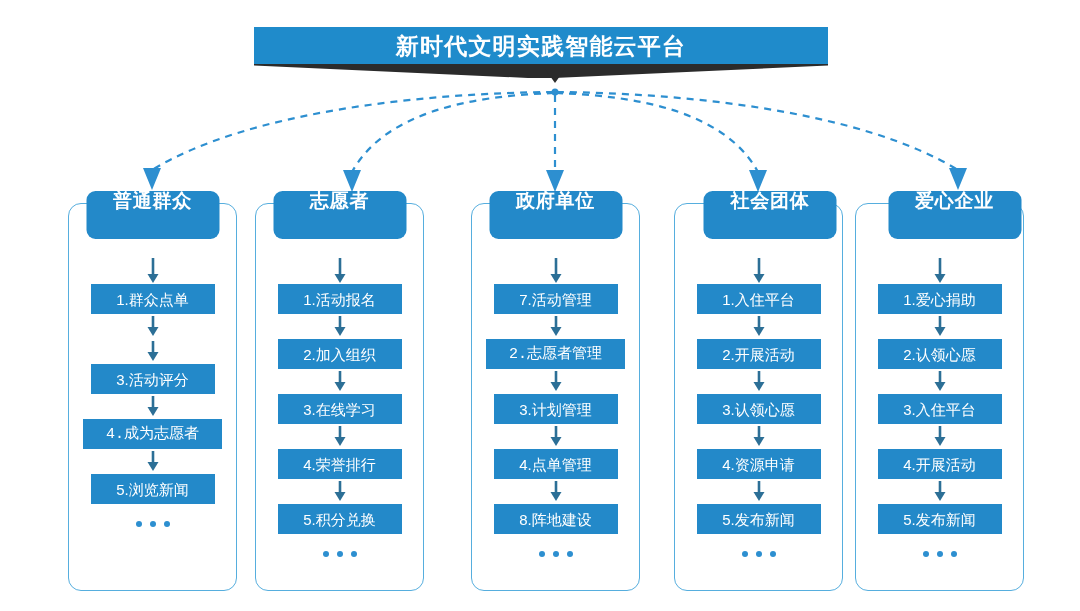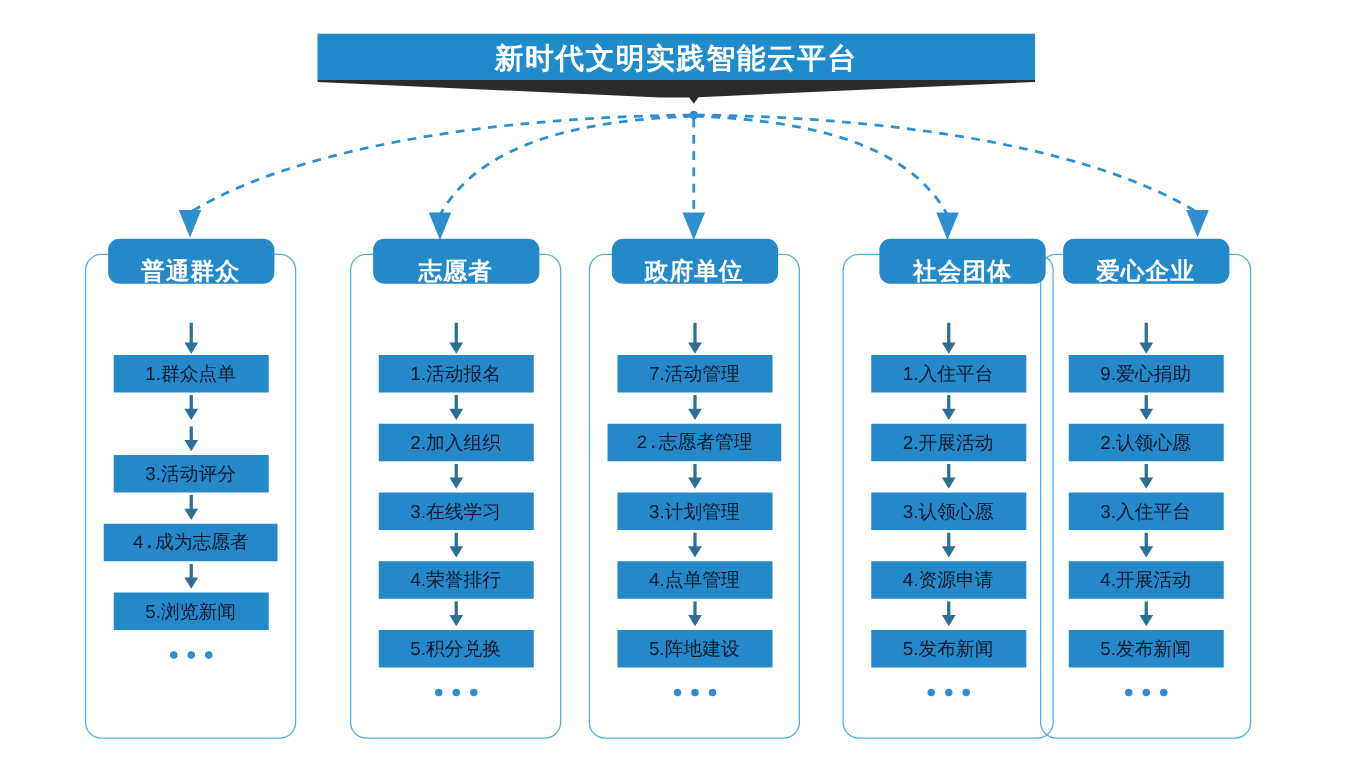--- a/index.html
+++ b/index.html
@@ -74,25 +74,25 @@
     border-radius: 13px;
     box-sizing: border-box;
     background: transparent;
   }
   .col-header {
     position: absolute;
     left: 50%;
     transform: translateX(-50%);
     top: -12px;
     width: 133px;
-    height: 36px;
+    height: 48px;
     background: #2389c9;
     border-radius: 9px;
     display: flex;
-    align-items: flex-end;
+    align-items: flex-start;
     justify-content: center;
     z-index: 3;
   }
   .col-header-label {
     color: #ffffff;
     font-size: 19px;
     font-weight: bold;
     letter-spacing: 0.8px;
     line-height: 1;
     white-space: nowrap;
@@ -109,21 +109,21 @@
     width: 124px;
     height: 30px;
     background: #2389c9;
     display: flex;
     align-items: center;
     justify-content: center;
     z-index: 2;
   }
   .item.wide { width: 139px; font-family: Liberation Mono, monospace; }
   .item-label {
-    color: #0f172a;
+    color: #ffffff;
     font-size: 15px;
     line-height: 1;
     white-space: nowrap;
   }
 
   .arrow {
     position: relative;
     height: 25px;
     display: flex;
     align-items: center;
@@ -229,21 +229,21 @@
           <div class="item">
             <span class="item-label">5.浏览新闻</span>
           </div>
           <div class="dots">
             <span class="dot"></span>
             <span class="dot"></span>
             <span class="dot"></span>
           </div>
         </div>
       </div>
-      <div class="column" style="left: 280px;">
+      <div class="column" style="left: 255px;">
         <div class="col-frame"></div>
         <div class="col-header">
           <span class="col-header-label">志愿者</span>
         </div>
         <div class="items">
           <div class="arrow" style="height: 26px;">
             <svg width="14" height="26" viewBox="0 0 14 26" aria-hidden="true">
               <path d="M7,0 L7,17" stroke="#2c6f96" stroke-width="2.6" fill="none"></path>
               <path d="M1.5,16 L12.5,16 L7,25 Z" fill="#2c6f96"></path>
             </svg>
@@ -336,21 +336,21 @@
           <div class="item">
             <span class="item-label">4.点单管理</span>
           </div>
           <div class="arrow">
             <svg width="14" height="21" viewBox="0 0 14 21" aria-hidden="true">
               <path d="M7,0 L7,12" stroke="#2c6f96" stroke-width="2.6" fill="none"></path>
               <path d="M1.5,11 L12.5,11 L7,20 Z" fill="#2c6f96"></path>
             </svg>
           </div>
           <div class="item">
-            <span class="item-label">5.阵地建设</span>
+            <span class="item-label">8.阵地建设</span>
           </div>
           <div class="dots">
             <span class="dot"></span>
             <span class="dot"></span>
             <span class="dot"></span>
           </div>
         </div>
       </div>
       <div class="column" style="left: 674px; padding-left: 23px;">
         <div class="col-frame"></div>
@@ -403,34 +403,34 @@
           <div class="item">
             <span class="item-label">5.发布新闻</span>
           </div>
           <div class="dots">
             <span class="dot"></span>
             <span class="dot"></span>
             <span class="dot"></span>
           </div>
         </div>
       </div>
-      <div class="column" style="left: 832px;">
+      <div class="column" style="left: 855px; padding-left: 30px;">
         <div class="col-frame"></div>
         <div class="col-header">
           <span class="col-header-label">爱心企业</span>
         </div>
         <div class="items">
           <div class="arrow" style="height: 26px;">
             <svg width="14" height="26" viewBox="0 0 14 26" aria-hidden="true">
               <path d="M7,0 L7,17" stroke="#2c6f96" stroke-width="2.6" fill="none"></path>
               <path d="M1.5,16 L12.5,16 L7,25 Z" fill="#2c6f96"></path>
             </svg>
           </div>
           <div class="item">
-            <span class="item-label">9.爱心捐助</span>
+            <span class="item-label">1.爱心捐助</span>
           </div>
           <div class="arrow">
             <svg width="14" height="21" viewBox="0 0 14 21" aria-hidden="true">
               <path d="M7,0 L7,12" stroke="#2c6f96" stroke-width="2.6" fill="none"></path>
               <path d="M1.5,11 L12.5,11 L7,20 Z" fill="#2c6f96"></path>
             </svg>
           </div>
           <div class="item">
             <span class="item-label">2.认领心愿</span>
           </div>

